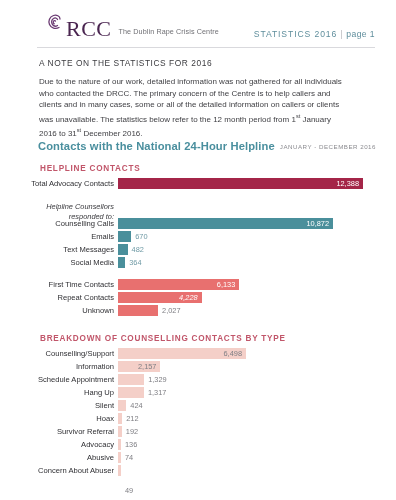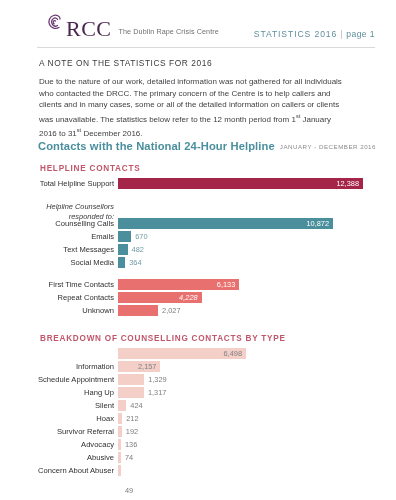--- a/index.html
+++ b/index.html
@@ -131,21 +131,21 @@
     <span>from 1</span><sup>st</sup><span> January 2016 to 31</span><sup>st</sup><span> December 2016.</span>
   </div>
 
   <div class="sec-title" style="top:140px">
     <span>Contacts with the National 24-Hour Helpline</span><span class="period">JANUARY - DECEMBER 2016</span>
   </div>
   <div class="sub-head" style="top:164px">HELPLINE CONTACTS</div>
 
   <div class="chart" id="chart1" style="top:178px">
       <div class="row" style="position: absolute; left: 0px; width: 396px; top: 0px;">
-        <div class="lbl">Total Helpline Support</div>
+        <div class="lbl">Total Advocacy Contacts</div>
         <div class="bar" style="width: 245px; background: rgb(164, 37, 72);"></div>
         <div class="val inside" style="left: 359px; transform: translateX(-100%);">12,388</div>
       </div>
       <div class="row" style="position: absolute; left: 0px; width: 396px; top: 40px;">
         <div class="lbl">Counselling Calls</div>
         <div class="bar" style="width: 215.018px; background: rgb(74, 143, 155);"></div>
         <div class="val inside" style="left: 329.018px; transform: translateX(-100%);">10,872</div>
       </div>
       <div class="row" style="position: absolute; left: 0px; width: 396px; top: 53px;">
         <div class="lbl">Emails</div>
@@ -180,20 +180,21 @@
     </div>
 
   <div class="cap" style="position:absolute; top:202px;">
     <div>Helpline Counsellors</div>
     <div>responded to:</div>
   </div>
 
   <div class="sub-head" style="top:334px">BREAKDOWN OF COUNSELLING CONTACTS BY TYPE</div>
   <div class="chart" id="chart2" style="top:348px">
       <div class="row" style="position: absolute; left: 0px; width: 396px; top: 0px;">
+        <div class="lbl">Counselling/Support</div>
         <div class="bar" style="width: 128px; background: rgb(244, 207, 200);"></div>
         <div class="val outside-dark" style="left: 242px; transform: translateX(-100%);">6,498</div>
       </div>
       <div class="row" style="position: absolute; left: 0px; width: 396px; top: 13px;">
         <div class="lbl">Information</div>
         <div class="bar" style="width: 42.4894px; background: rgb(244, 207, 200);"></div>
         <div class="val outside-dark" style="left: 156.489px; transform: translateX(-100%);">2,157</div>
       </div>
       <div class="row" style="position: absolute; left: 0px; width: 396px; top: 26px;">
         <div class="lbl">Schedule Appointment</div>

